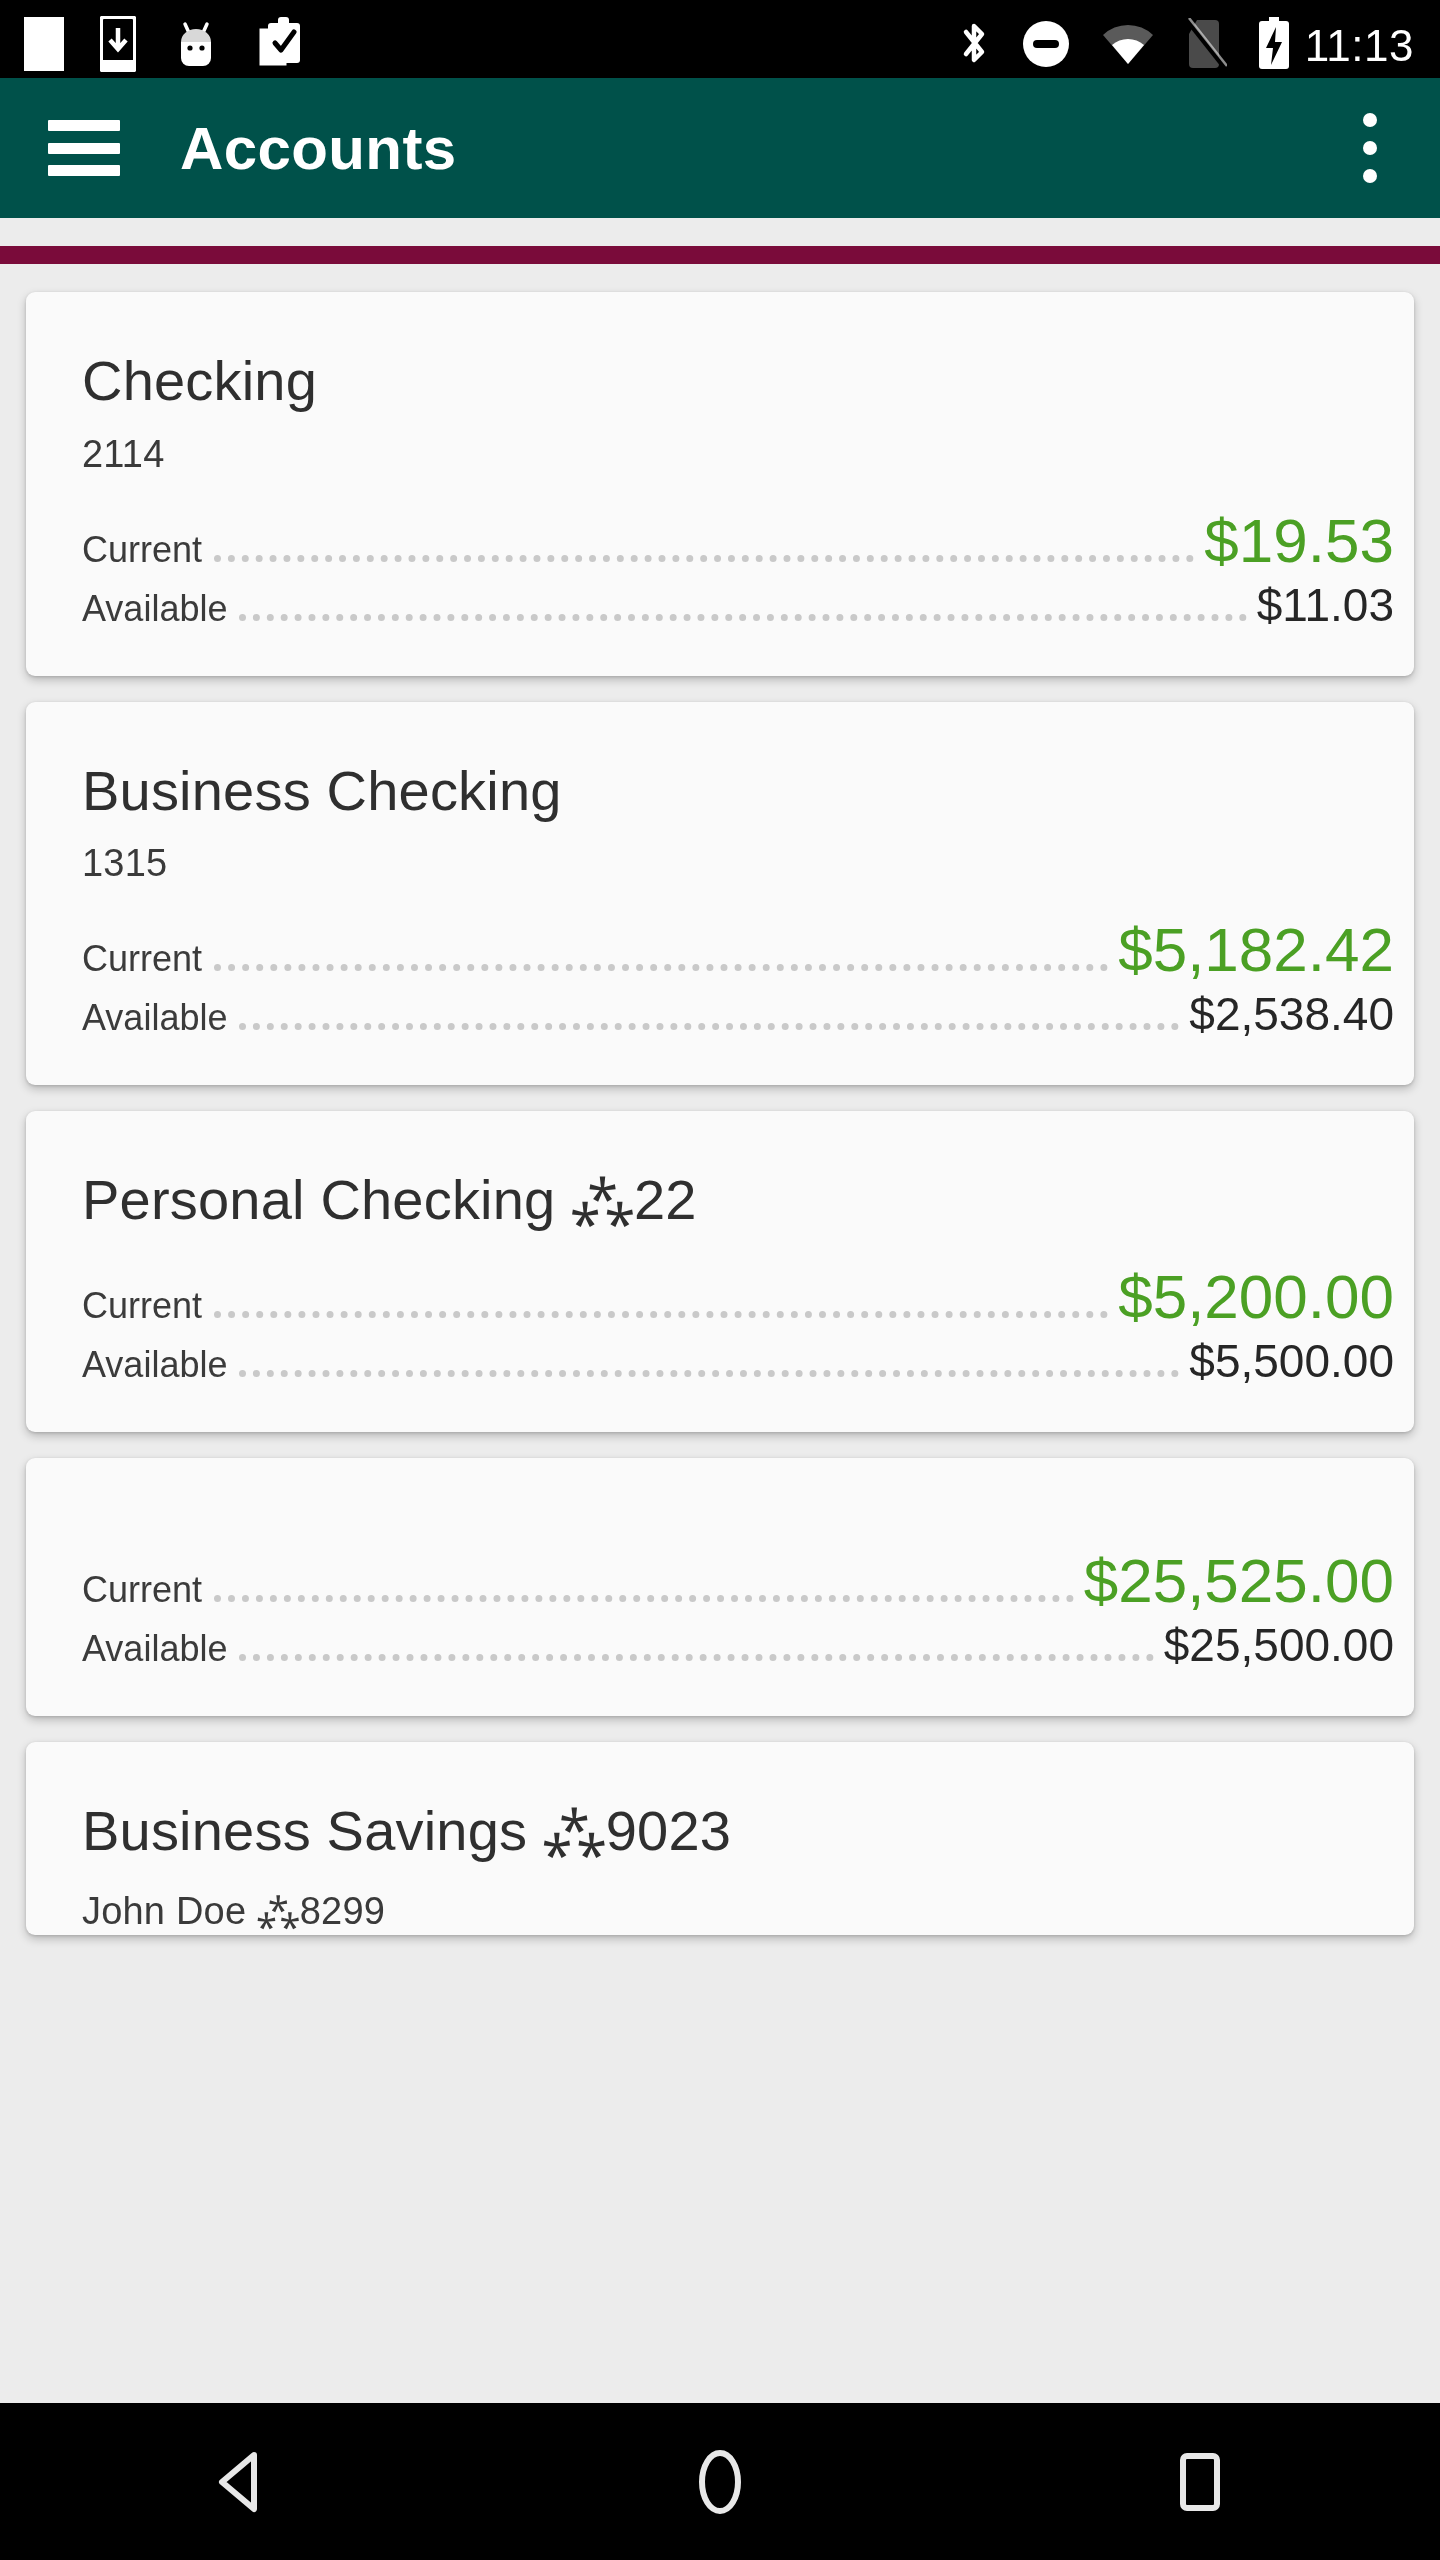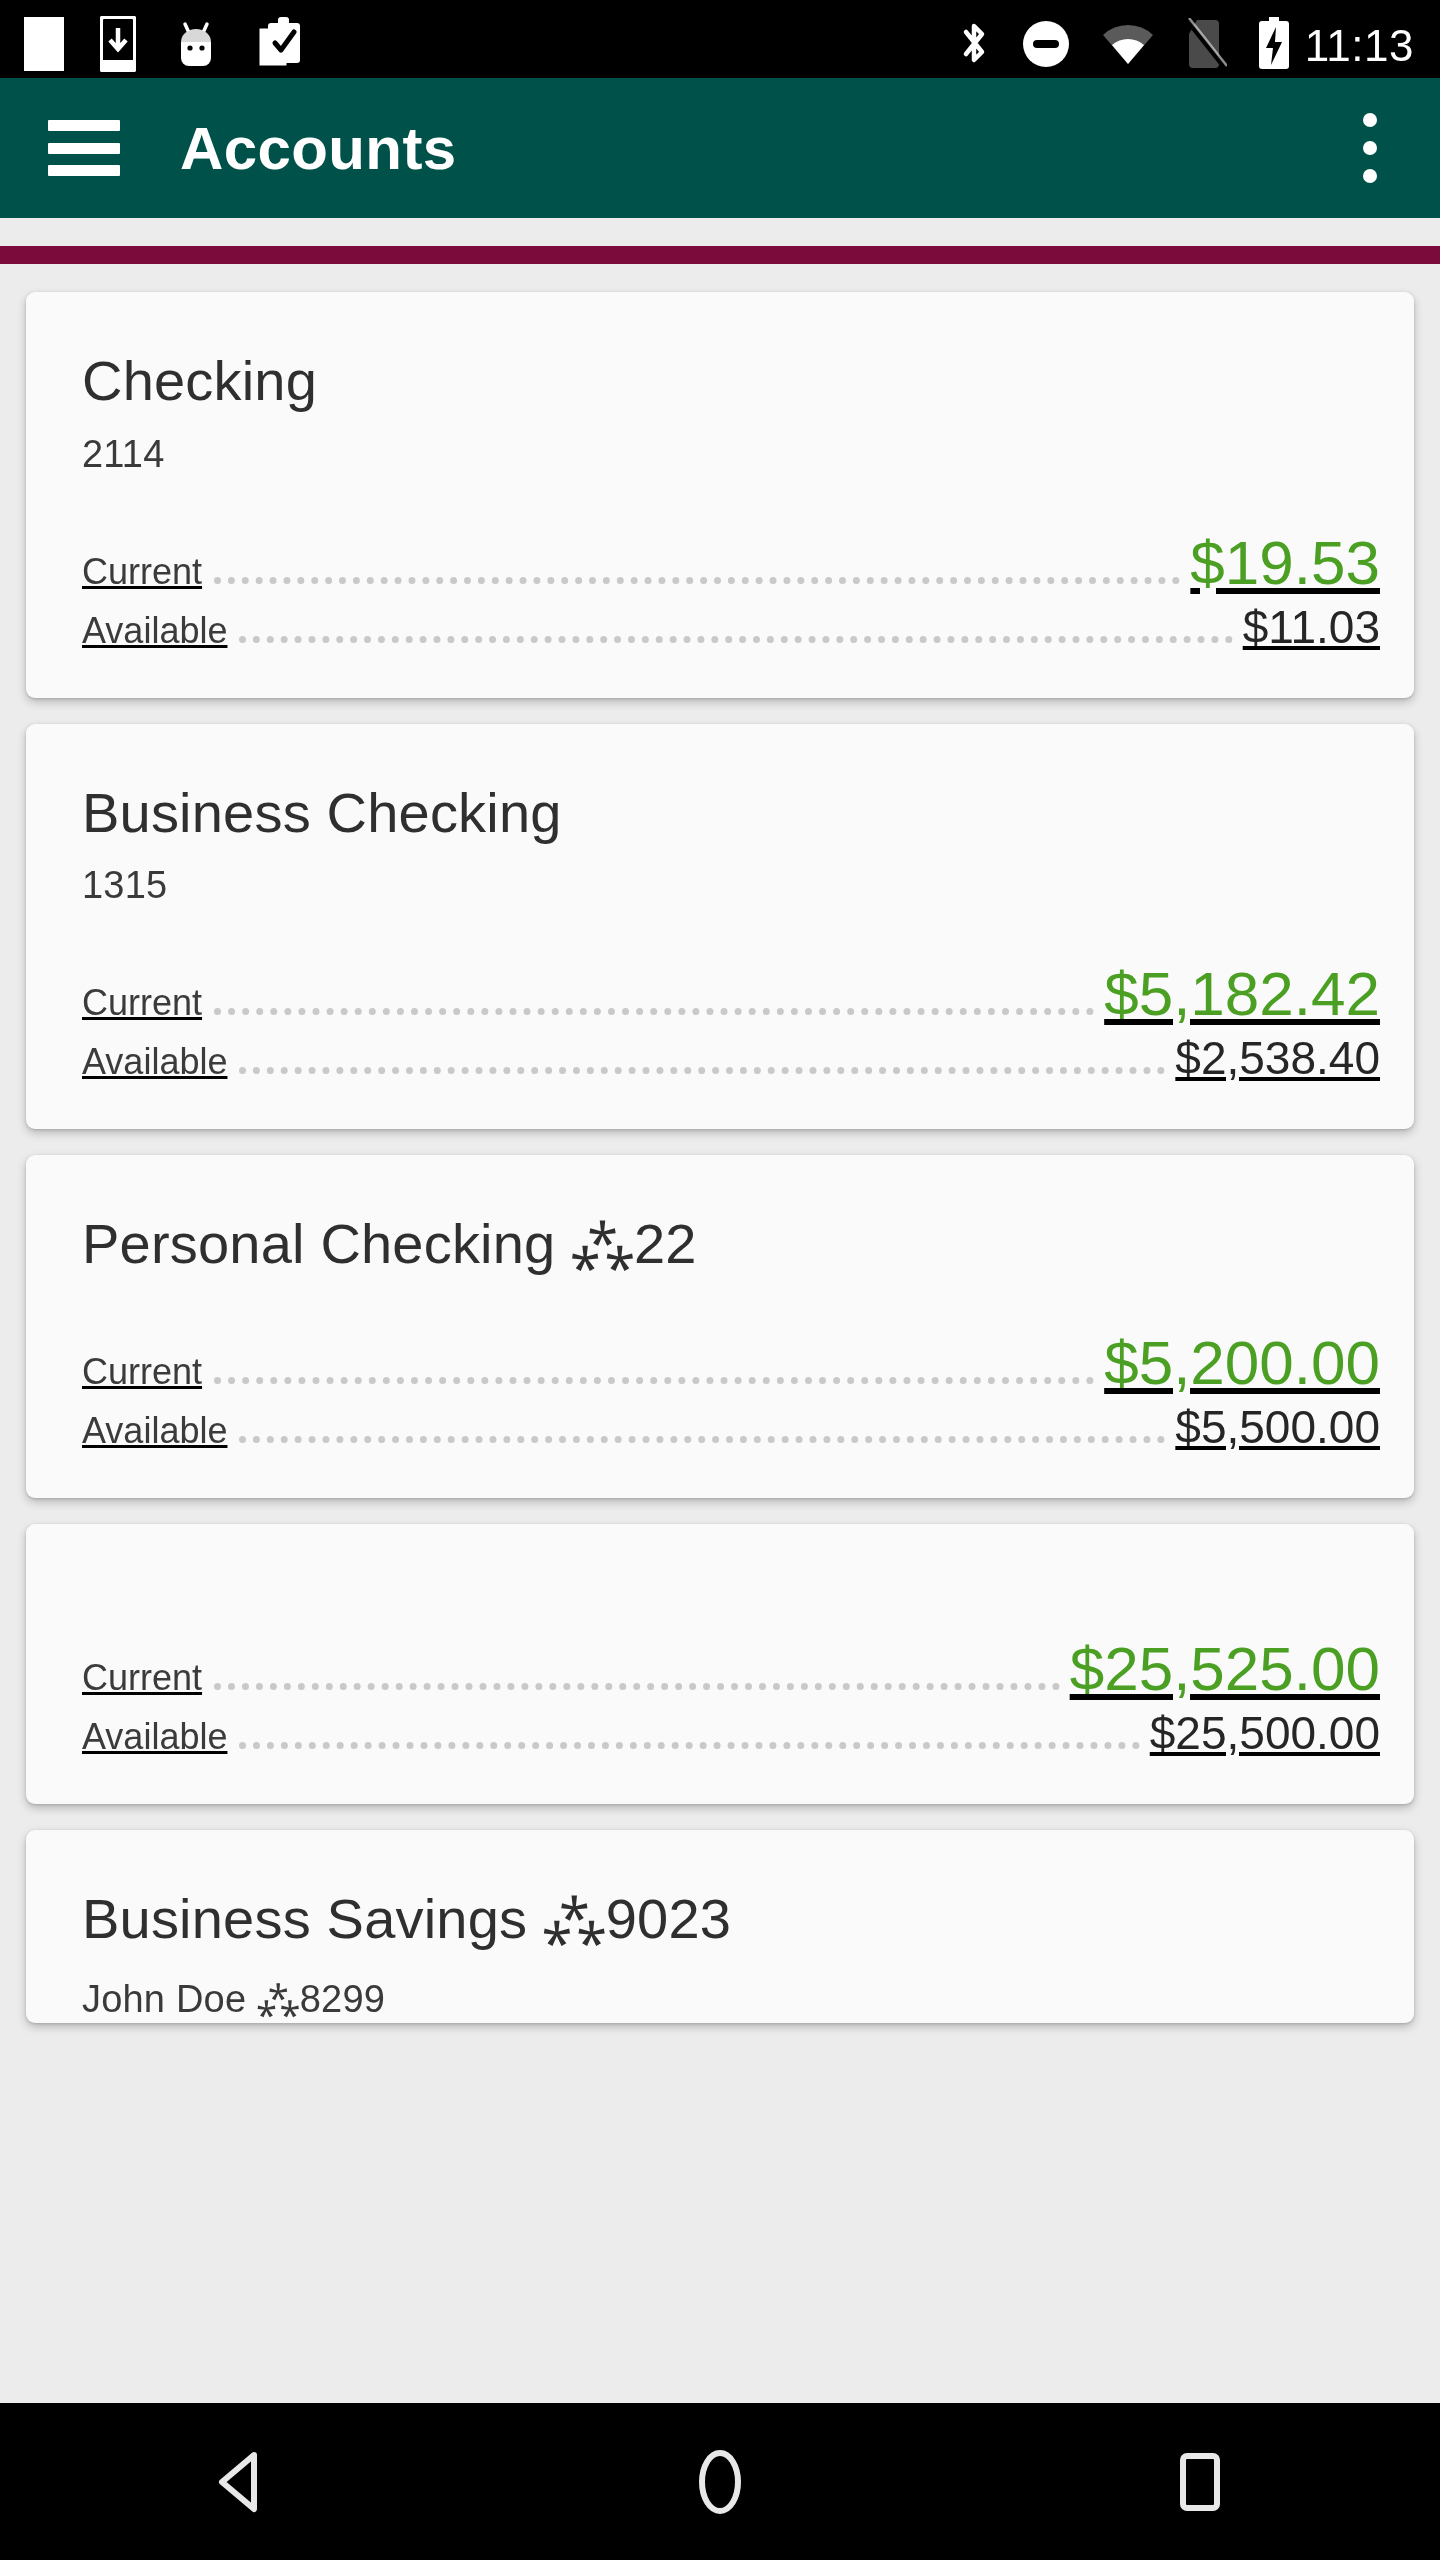--- a/index.html
+++ b/index.html
@@ -42,28 +42,28 @@
 
   
   .content {
     position:absolute; top:264px; left:0; width:1440px; height:2139px;
     background:#ececec; overflow:hidden; padding-top:28px;
   }
   .card {
     position:relative; margin:0 26px 26px 26px; background:#fafafa;
     border-radius:9px;
     box-shadow:0 4px 10px rgba(0,0,0,.22), 0 1px 3px rgba(0,0,0,.14);
-    padding:58px 34px 46px 56px;
+    padding:58px 20px 46px 56px;
   }
   .card.clipped { padding-bottom:0; }
 
   .acct-name { font-size:56px; color:#2f2f2f; line-height:1.12; letter-spacing:.2px; }
   .acct-sub  { font-size:38px; color:#3a3a3a; margin-top:20px; letter-spacing:.2px; }
 
-  .rows { margin-top:56px;text-decoration:underline; }
+  .rows { margin-top:34px; }
   .bal-row { display:flex; align-items:baseline; width:100%; }
   .bal-label { font-size:36px; color:#3b3b3b; white-space:nowrap; }
   .leader {
     flex:1 1 auto; height:1px; margin:0 10px 9px 12px;
     border-bottom:7px dotted #c9c9c9;
     min-width:20px;
   }
   .bal-current { font-size:62px; color:#4ba024; white-space:nowrap; line-height:1; }
   .bal-available { font-size:46px; color:#262626; white-space:nowrap; line-height:1; }
   .row-current { margin-bottom:10px; }

